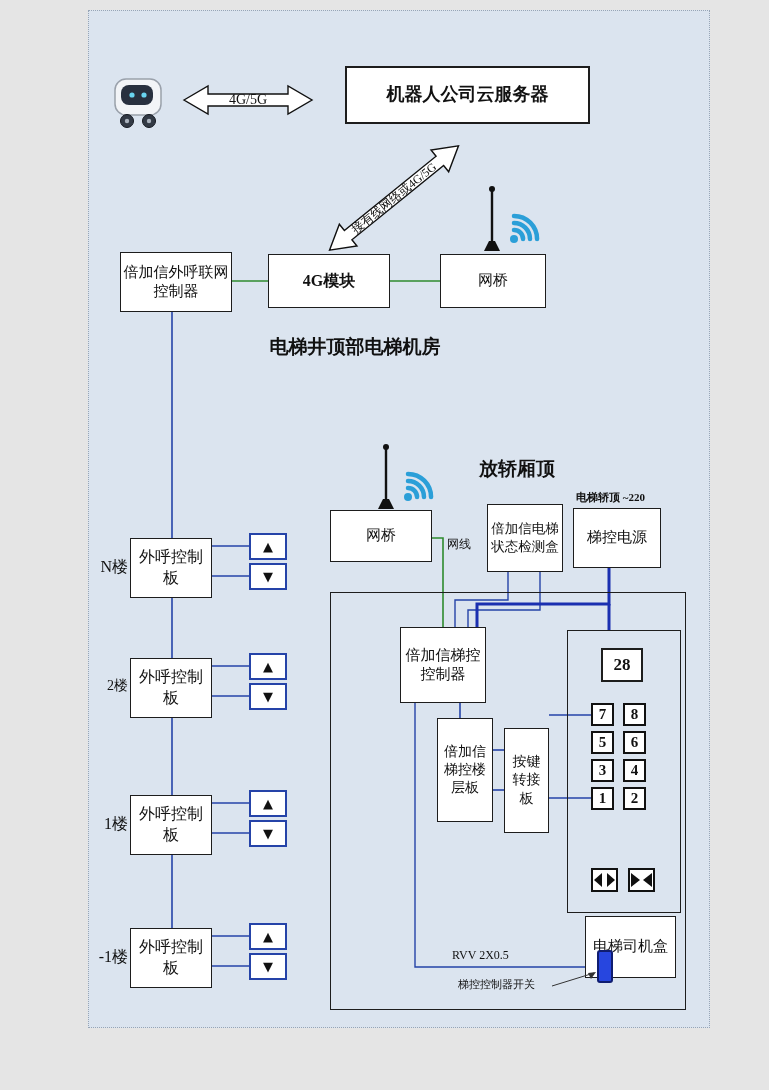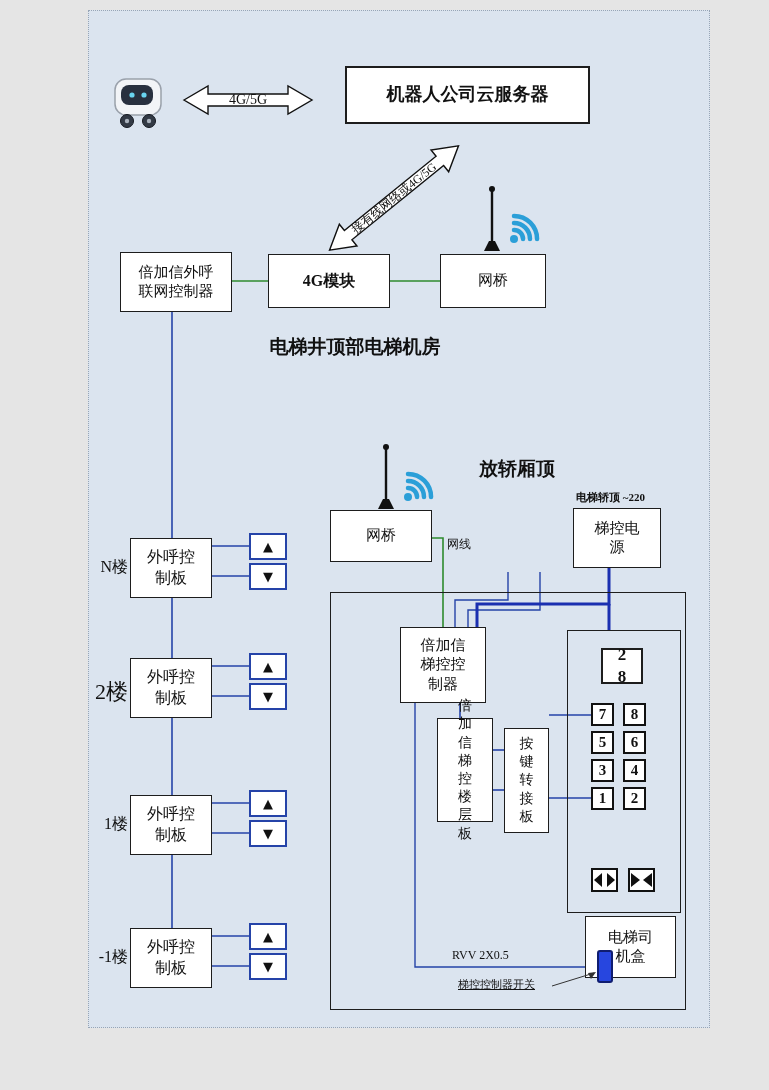--- a/index.html
+++ b/index.html
@@ -5,21 +5,21 @@
   * { margin:0; padding:0; box-sizing:border-box; }
   html,body { background:#ffffff; }
   body { font-family:"Liberation Serif","DejaVu Serif",serif; color:#111; }
   #page { position:relative; width:769px; height:1090px; background:#e5e5e5; overflow:hidden; }
   .panel { position:absolute; left:88px; top:10px; width:622px; height:1018px;
            background:#dbe4ef; border:1px dotted #97a5b6; z-index:0; }
   .overlay { position:absolute; left:0; top:0; z-index:1; }
   .frame { position:absolute; border:1px solid #1d1d1d; background:transparent; z-index:1; }
   .box { position:absolute; background:#ffffff; border:1px solid #1d1d1d; z-index:2;
          display:flex; align-items:center; justify-content:center; text-align:center;
-         word-break:break-all; line-height:1.3; padding:16px; }
+         word-break:break-all; line-height:1.3; padding:2px; }
   .lbl { position:absolute; z-index:2; text-align:center; white-space:nowrap; }
   .bold { font-weight:bold; }
   .numbtn { position:absolute; width:23px; height:23px; background:#fff; border:2px solid #111;
             z-index:2; display:flex; align-items:center; justify-content:center;
             font-weight:bold; font-size:15px; }
   .doorbtn { position:absolute; width:27px; height:24px; background:#fff; border:2px solid #111;
              z-index:2; display:flex; align-items:center; justify-content:center; }
   .callbtn { position:absolute; width:38px; height:27px; background:#fff; border:2px solid #2543a8;
              z-index:2; display:flex; align-items:center; justify-content:center;
              font-size:13px; color:#111; font-family:"DejaVu Sans",sans-serif; }
@@ -132,20 +132,21 @@
   </svg>
 
   <div class="lbl bold" style="left:462px; top:456px; width:110px; font-size:19px;font-family:Liberation Serif, serif;">放轿厢顶</div>
 
   <div class="lbl bold" style="left:576px; top:490px; width:100px; font-size:11px; text-align:left;">电梯轿顶 ~220</div>
 
   <div class="box" style="left:330px; top:510px; width:102px; height:52px; font-size:15px;">网桥</div>
 
   <div class="lbl" style="left:447px; top:528px; width:36px; font-size:12px; text-align:left;margin-top:8px;">网线</div>
 
+  <div class="box" style="left:487px; top:504px; width:76px; height:68px; font-size:13.5px;">倍加信电梯状态检测盒</div>
 
   <div class="box" style="left:573px; top:508px; width:88px; height:60px; font-size:15px;">梯控电源</div>
 
   <div class="box" style="left:400px; top:627px; width:86px; height:76px; font-size:15px;">倍加信梯控控制器</div>
 
   <div class="box" style="left:437px; top:718px; width:56px; height:104px; font-size:14px;">倍加信梯控楼层板</div>
 
   <div class="box" style="left:504px; top:713px; width:45px; height:105px; font-size:14px;margin-top:15px;">按键转接板</div>
 
   <div class="box bold" style="left:601px; top:648px; width:42px; height:34px; font-size:17px; border-width:2px;">28</div>
@@ -171,37 +172,37 @@
       <polygon points="21,0 21,14 12,7" fill="#111"></polygon>
     </svg>
   </div>
 
   <div class="box" style="left:585px; top:916px; width:91px; height:62px; font-size:15px;">电梯司机盒</div>
 
   <div class="switch"></div>
 
   <div class="lbl" style="left:452px; top:948px; width:76px; font-size:12px; text-align:left;">RVV 2X0.5</div>
 
-  <div class="lbl" style="left:458px; top:977px; width:96px; font-size:11px; text-align:left;text-decoration:underline;">梯控控制器开关</div>
+  <div class="lbl" style="left:458px; top:977px; width:96px; font-size:11px; text-align:left;">梯控控制器开关</div>
 
   <svg class="ptr" style="left:540px; top:958px;" width="70" height="34" viewBox="0 0 70 34">
     <line x1="12" y1="28" x2="54" y2="15" stroke="#333" stroke-width="1"></line>
     <polygon points="56,14 48,15 51,21" fill="#333"></polygon>
   </svg>
 
   <div class="lbl" style="left:84px; top:557px; width:44px; font-size:16px; text-align:right;">N楼</div>
   <div class="box" style="left:130px; top:538px; width:82px; height:60px; font-size:16px;">外呼控制板</div>
   <div class="callbtn" style="left:249px; top:533px;">
     <span>▲</span>
     </div>
   <div class="callbtn" style="left:249px; top:563px;">
     <span>▼</span>
     </div>
 
-  <div class="lbl" style="left:84px; top:677px; width:44px; font-size:22px; text-align:right;">2楼</div>
+  <div class="lbl" style="left:84px; top:677px; width:44px; font-size:14px; text-align:right;">2楼</div>
   <div class="box" style="left:130px; top:658px; width:82px; height:60px; font-size:16px;">外呼控制板</div>
   <div class="callbtn" style="left:249px; top:653px;">
     <span>▲</span>
     </div>
   <div class="callbtn" style="left:249px; top:683px;">
     <span>▼</span>
     </div>
 
   <div class="lbl" style="left:84px; top:814px; width:44px; font-size:16px; text-align:right;">1楼</div>
   <div class="box" style="left:130px; top:795px; width:82px; height:60px; font-size:16px;">外呼控制板</div>

